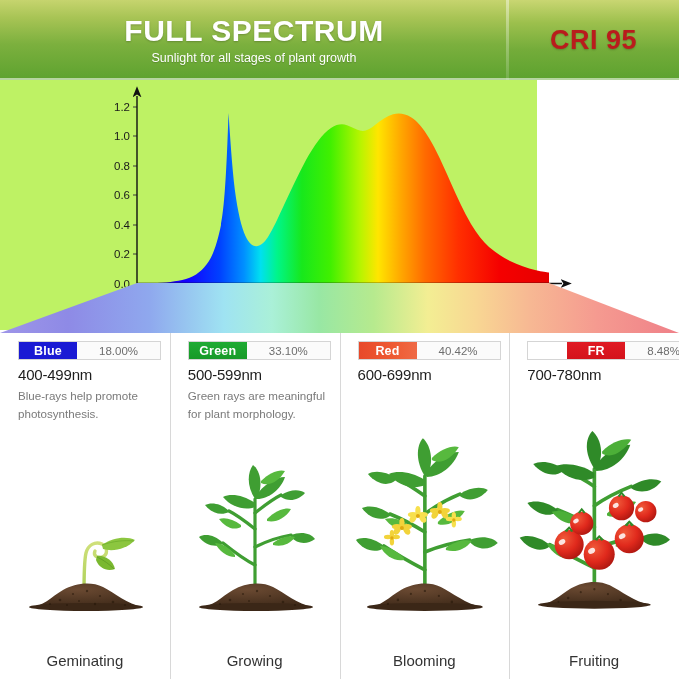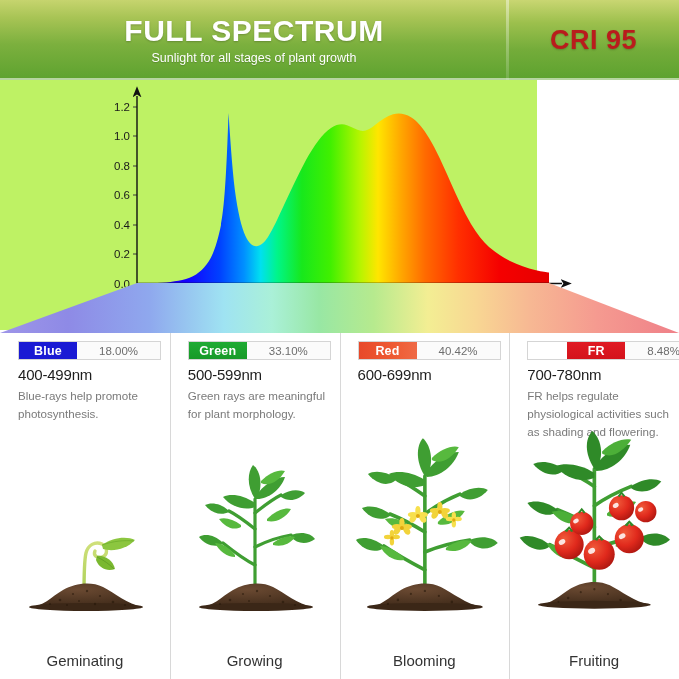--- a/index.html
+++ b/index.html
@@ -474,21 +474,20 @@
     <div class="stage-label">Blooming</div>
   </div>
 
   <div class="panel">
     <div class="panel-divider" style="left:0"></div>
     <div class="badge-row">
       <div class="badge-name badge-fr">FR</div>
       <div class="badge-pct">8.48%</div>
     </div>
     <div class="nm-range">700-780nm</div>
-    <div class="desc">FR helps regulate physiological activities such as shading and flowering.</div>
 
     <div class="plant-wrap">
       <svg width="175" height="210" viewBox="0 0 175 210">
         <defs>
           <radialGradient id="soil4" cx="0.42" cy="0.25" r="0.85">
             <stop offset="0" stop-color="#6b4a32"></stop>
             <stop offset="1" stop-color="#3b2717"></stop>
           </radialGradient>
           <radialGradient id="tom" cx="0.33" cy="0.30" r="0.80">
             <stop offset="0" stop-color="#f05a3a"></stop>

